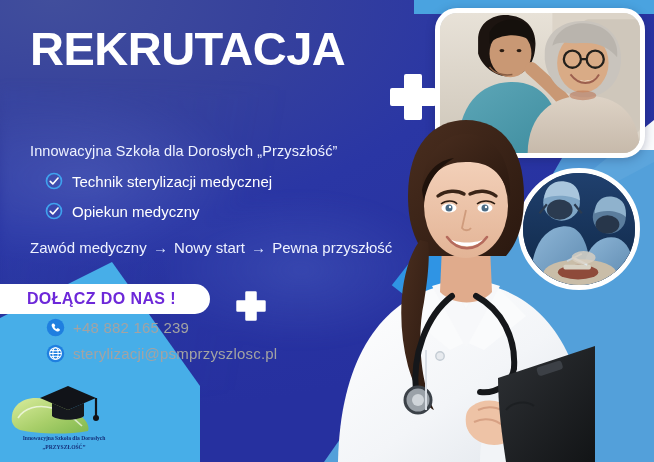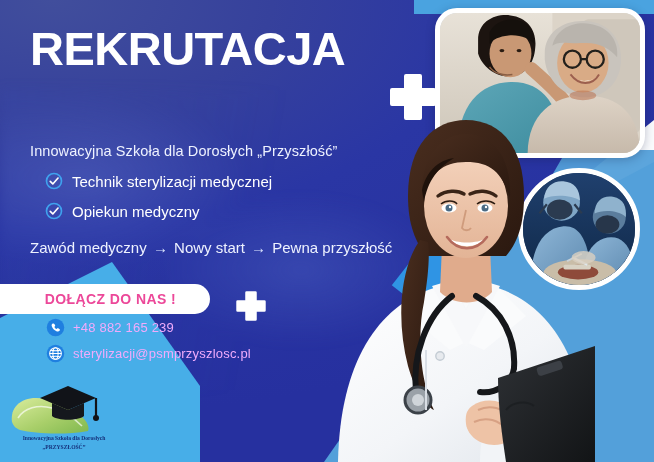--- a/index.html
+++ b/index.html
@@ -109,34 +109,34 @@
   
   .cta {
     position:absolute; left:-40px; top:284px;
     width:250px; height:30px;
     background:#ffffff;
     border-radius:0 16px 16px 0;
     display:flex; align-items:center; justify-content:flex-end;
     padding-right:34px;
   }
   .cta-label {
-    color:#ec4899;
+    color:#6d28d9;
     font-weight:bold;
-    font-size:14px;
+    font-size:16px;
     letter-spacing:.4px;
   }
 
   
   .contacts { position:absolute; left:46px; top:318px; }
   .contact-row {
     display:flex; align-items:center;
     margin-bottom:7px;
   }
   .contact-row .ic { width:19px; height:19px; margin-right:8px; flex:0 0 19px; }
-  .contact-row .val { color:#f0abfc; font-size:13px; letter-spacing:.2px; }
+  .contact-row .val { color:#a3a3a3; font-size:15px; letter-spacing:.2px; }
 
   
   .cross { position:absolute; }
   .cross-big { left:388px; top:72px; width:50px; height:50px; }
   .cross-small { left:235px; top:290px; width:32px; height:32px; }
 
   
   .photo-card {
     position:absolute; left:435px; top:8px;
     width:210px; height:150px;

